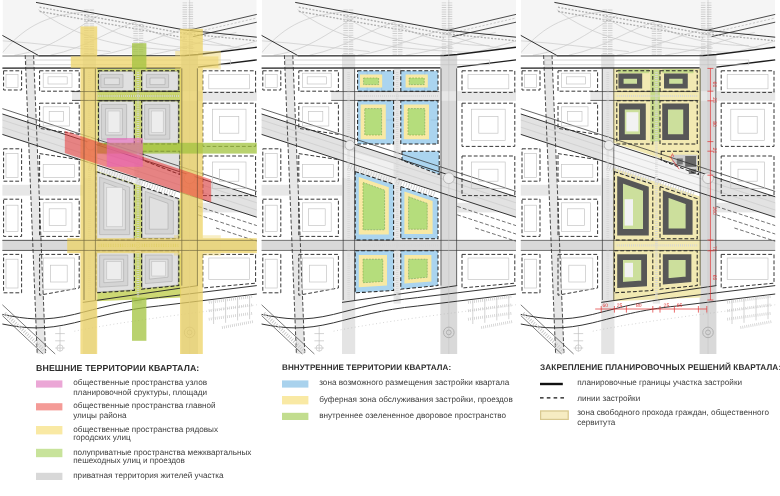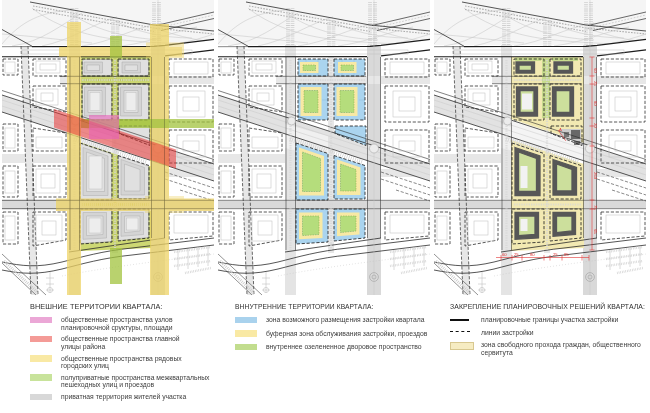--- a/index.html
+++ b/index.html
@@ -1,18 +1,18 @@
 <!DOCTYPE html>
 <html><head>
 <meta charset="utf-8">
 <style>
   html,body{margin:0;padding:0;background:#ffffff;}
   body{width:650px;height:413px;position:relative;font-family:"Liberation Sans",sans-serif;overflow:hidden;}
   .leg{position:absolute;font-size:6.8px;line-height:7.3px;color:#3c3c3c;}
-  .lt{font-weight:normal;font-size:7.3px;color:#2e2e2e;letter-spacing:0.1px;margin-bottom:6px;white-space:nowrap;}
+  .lt{font-weight:bold;font-size:7.3px;color:#2e2e2e;letter-spacing:0.1px;margin-bottom:6px;white-space:nowrap;}
   .lr{position:relative;margin-bottom:4.6px;min-height:8px;}
   .sw{position:absolute;left:0;top:0.5px;width:22px;height:6.5px;}
   .tx{margin-left:31px;}
   .leg2 .lr{margin-bottom:5.6px;}
   .leg2 .lt{font-size:6.7px;}
   .leg3 .lt{font-size:6.85px;}
 </style>
 </head>
 <body>
 

